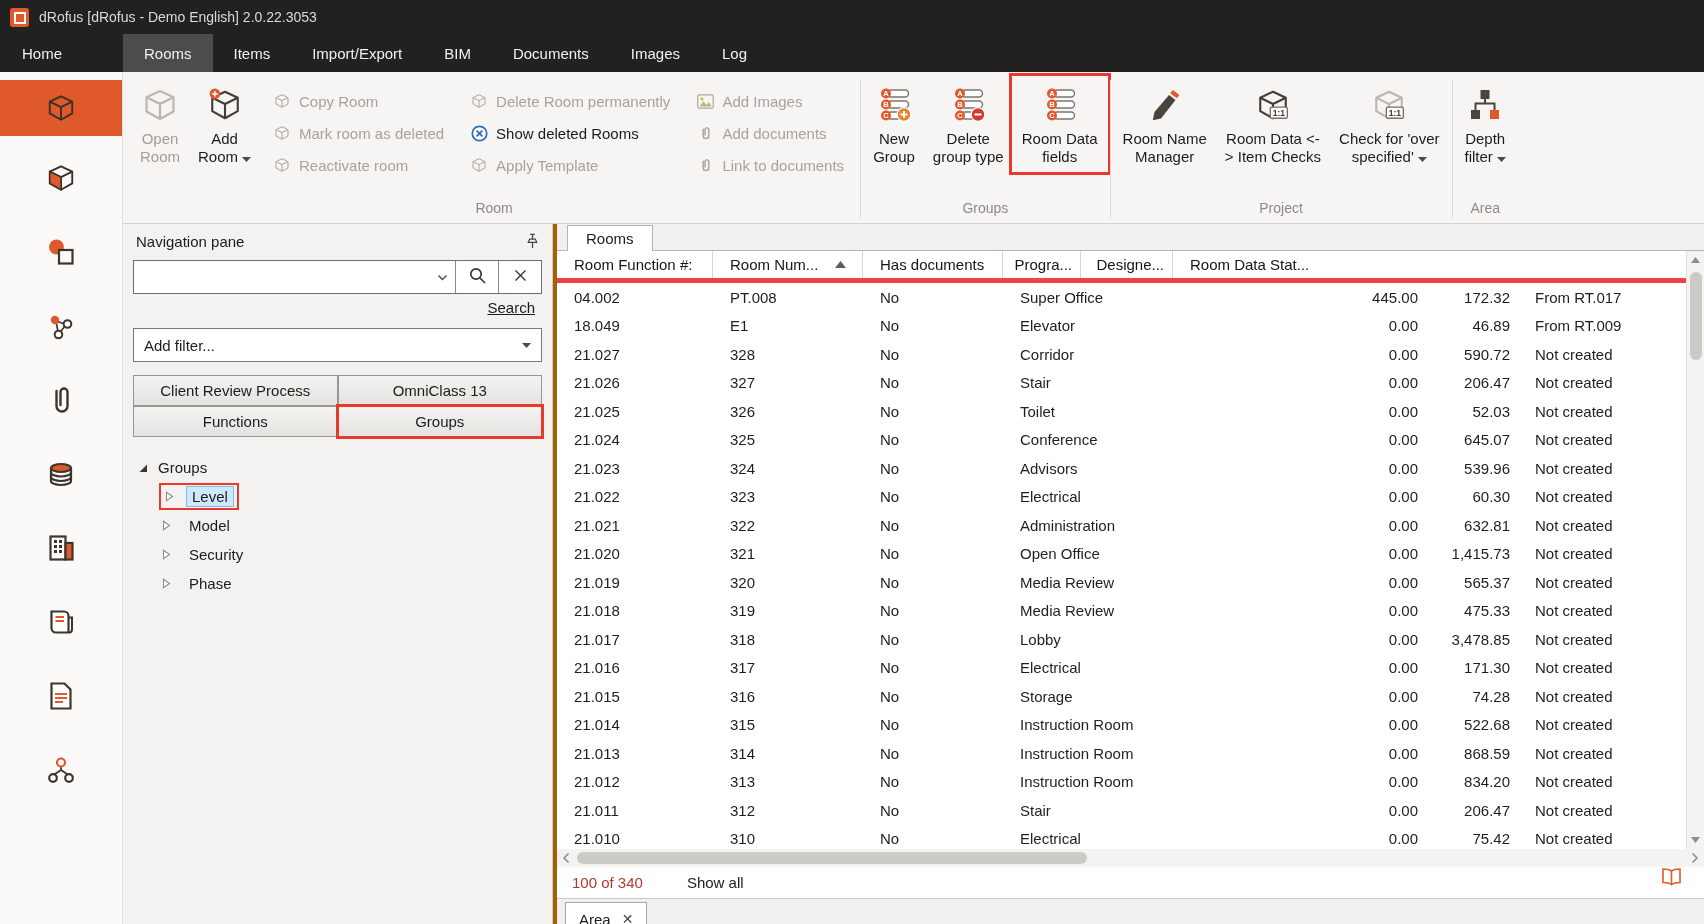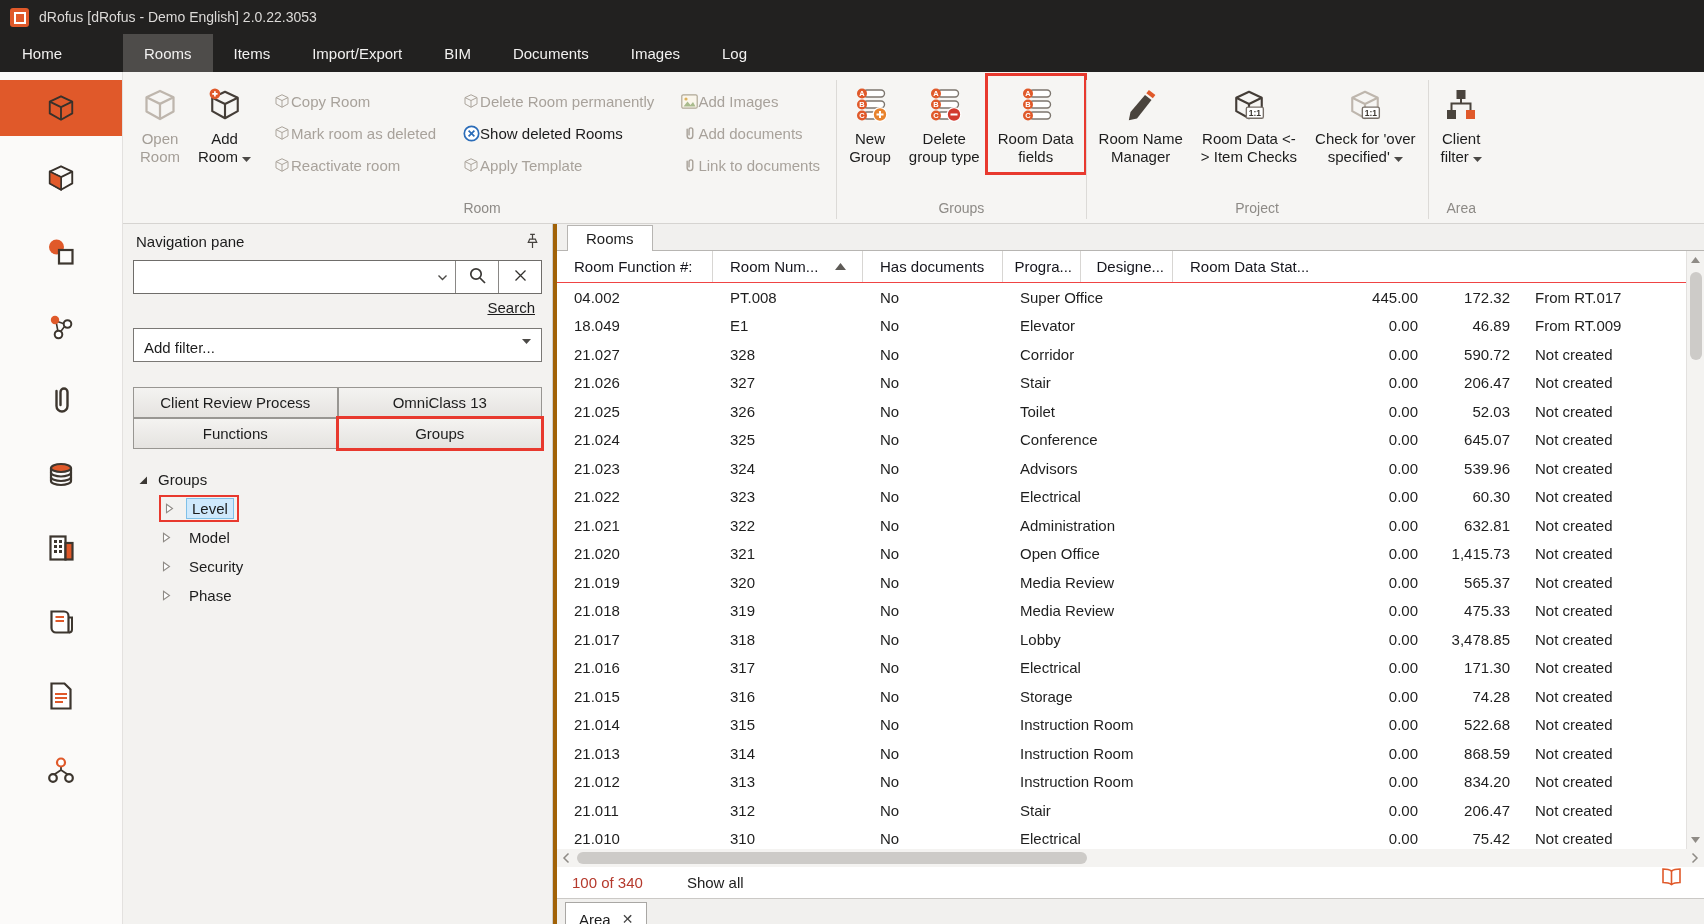--- a/index.html
+++ b/index.html
@@ -37,57 +37,57 @@
   .rb-label{height:24px;text-align:center;color:#8d8a86;font-size:14px;line-height:22px}
   .rb-sep{width:1px;background:#dcdad7;margin:4px 3px}
   .rb-big{display:flex;flex-direction:column;align-items:center;padding:6px 8px 4px 8px;margin:2px 1px;text-align:center;min-width:56px}
   .rb-big .rb-icon{height:42px;display:flex;align-items:center;justify-content:center;margin-bottom:4px}
   .rb-big .t{font-size:15px;line-height:18px;white-space:nowrap}
   .rb-big .t.chev{display:flex;align-items:center;justify-content:center;gap:4px}
   .rb-big.disabled{color:#a49e97}
   .rb-big.annotated{outline:3px solid #e8392e;outline-offset:2px}
   .rb-smallwrap{display:flex}
   .rb-smallcol{display:flex;flex-direction:column;gap:10px;margin:14px 13px 0 13px}
-  .rb-small{display:flex;align-items:center;white-space:nowrap;height:22px}
+  .rb-small{display:flex;align-items:center;gap:8px;white-space:nowrap;height:22px}
   .rb-small.disabled{color:#a8a29b}
   .rb-sicon{display:flex;width:18px;justify-content:center}
 
   
   .work-row{flex:1;display:flex;min-height:0;background:#a16207}
 
   
   .navpane{flex:0 0 430px;background:#f3f2f0;border-right:1px solid #cfcdc9;display:flex;flex-direction:column}
   .np-header{height:34px;display:flex;align-items:center;padding:0 12px 0 13px}
   .np-pin{margin-left:auto;display:flex}
   .np-searchbox{margin:2px 10px 0 10px;height:34px;background:#fff;border:1px solid #6f6d6a;display:flex;align-items:stretch}
   .np-search-input{flex:1;border:none;outline:none;font:inherit;padding:0 8px;min-width:0}
   .np-chev{width:26px;display:flex;align-items:center;justify-content:center}
   .np-btn{width:43px;display:flex;align-items:center;justify-content:center;border-left:1px solid #8a8886}
   .np-search-link{height:27px;display:flex;justify-content:flex-end;align-items:center;padding-right:17px}
   .np-search-link span{text-decoration:underline;cursor:default}
-  .np-filter{margin:7px 10px 12px 10px;height:34px;background:#fff;border:1px solid #7a7875;display:flex;align-items:flex-start;padding:10px 10px}
+  .np-filter{margin:7px 10px 0 10px;height:34px;background:#fff;border:1px solid #7a7875;display:flex;align-items:center;padding:3px 10px}
   .np-filter .chev{margin-left:auto;display:flex}
   .np-tabs{margin:13px 10px 0 10px;display:grid;grid-template-columns:1fr 1fr}
   .np-tab{height:31px;border:1px solid #989692;background:linear-gradient(#f4f3f1,#e5e3e0);display:flex;align-items:center;justify-content:center;cursor:default}
   .np-tab.annotated{outline:3px solid #e8392e;outline-offset:-1px;position:relative;z-index:1}
   .np-tree{margin-top:16px;padding-left:15px}
   .tree-row{height:29px;display:flex;align-items:center}
   .tree-root{gap:7px}
   .tree-child{padding-left:24px}
   .tree-exp{width:13px;display:flex}
   .tree-child .tree-label{margin-left:9px;padding:1px 5px}
   .sel .tree-label{background:#cfe9fc;outline:1px solid #7fc0e8}
   .tree-annot{display:inline-flex;align-items:center;outline:2.5px solid #e8392e;outline-offset:1px;padding:1px 3px}
 
   
   .main{flex:1;background:#fff;display:flex;flex-direction:column;min-width:0;margin-left:4px;position:relative;overflow:hidden}
   .doc-tabs{flex:0 0 27px;background:#f1f0ee;display:flex;align-items:flex-end;padding-left:10px;border-bottom:1px solid #b7b5b2}
   .doc-tab{height:26px;background:#fff;border:1px solid #b7b5b2;border-bottom:none;padding:0 18px;display:flex;align-items:center;margin-bottom:-1px}
   .table-wrap{flex:0 0 598px;position:relative;display:flex;flex-direction:column;overflow:hidden}
-  .thead{flex:0 0 32px;display:flex;border-bottom:1px solid #ef4444;}
+  .thead{flex:0 0 32px;display:flex;border-bottom:5px solid #ef4444;}
   .th{display:flex;align-items:center;border-right:1px solid #d8d6d3;padding:0 8px 0 17px;color:#15151c}
   .th.r{justify-content:flex-end;padding-right:8px}
   .th .sort{margin-left:auto;margin-right:8px;display:flex}
   .tbody{flex:1;overflow:hidden;padding-right:18px}
   .tr{height:28.5px;display:flex}
   .td{display:flex;align-items:center;padding:0 8px 0 17px;white-space:nowrap;overflow:hidden;color:#1e1e1e}
   .td.r{justify-content:flex-end;padding-right:8px}
   .c0{width:156px}.c1{width:150px}.c2{width:140px}.c3{width:345px}.c4{width:78px}.c5{width:92px}.c6{flex:1}
   .vscroll{position:absolute;right:0;top:0;bottom:0;width:18px;background:#f4f3f1;border-left:1px solid #e3e1df;display:flex;flex-direction:column;align-items:center}
   .vthumb{width:12px;height:88px;background:#cdcbc8;border-radius:6px;margin-top:3px}
@@ -487,21 +487,21 @@
           <div class="rb-content">
             <div class="rb-big">
               <div class="rb-icon">
                   <svg width="34" height="34" viewBox="0 0 34 34">
                     <rect x="12.5" y="2" width="9" height="9" fill="#4a443d"></rect>
                     <rect x="3" y="22" width="9" height="9" fill="#4a443d"></rect>
                     <rect x="22" y="22" width="9" height="9" fill="#e0592a"></rect>
                     <path d="M17 11v4.5M7.5 22v-6.5h19V22" stroke="#4a443d" stroke-width="2" fill="none"></path>
                   </svg>
                 </div>
-              <div class="t">Client</div>
+              <div class="t">Depth</div>
               <div class="t chev">
                   <span>filter</span>
                   <span><svg width="9" height="5" viewBox="0 0 9 5">
                       <path d="M0 0h9L4.5 5z" fill="#4c4a47"></path>
                     </svg></span>
                 </div>
             </div>
           </div>
           <div class="rb-label">Area</div>
         </div>

